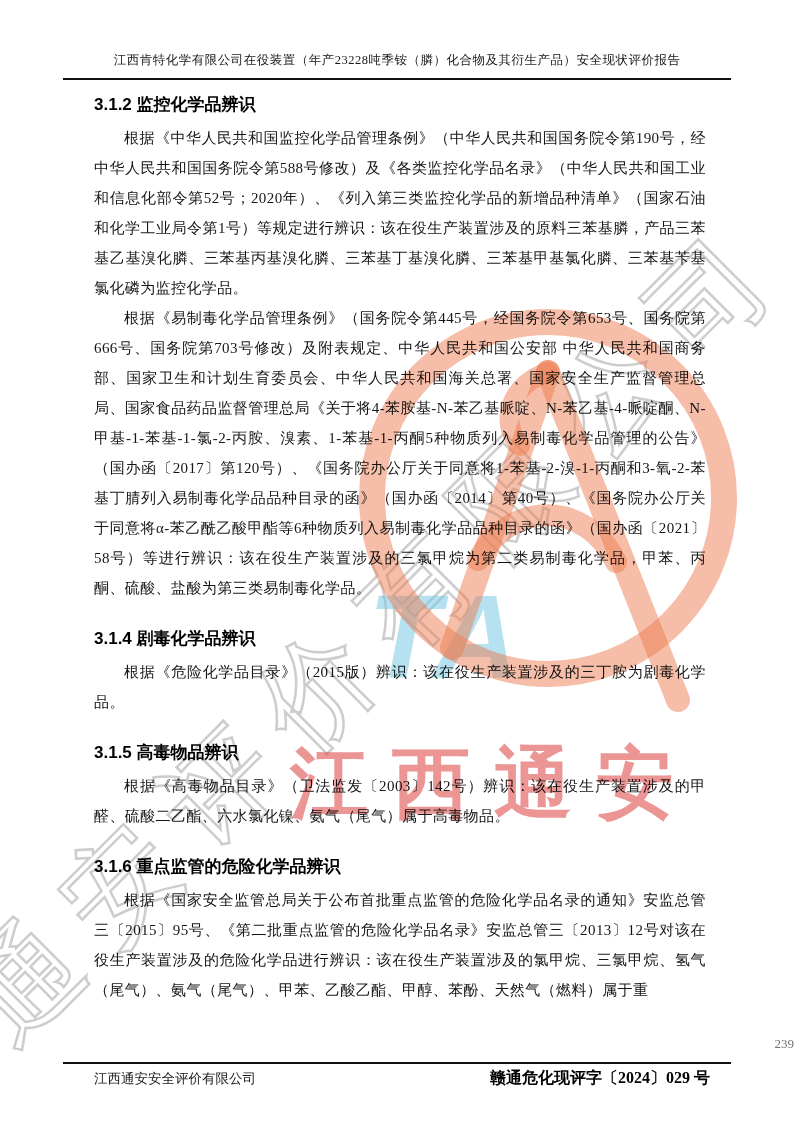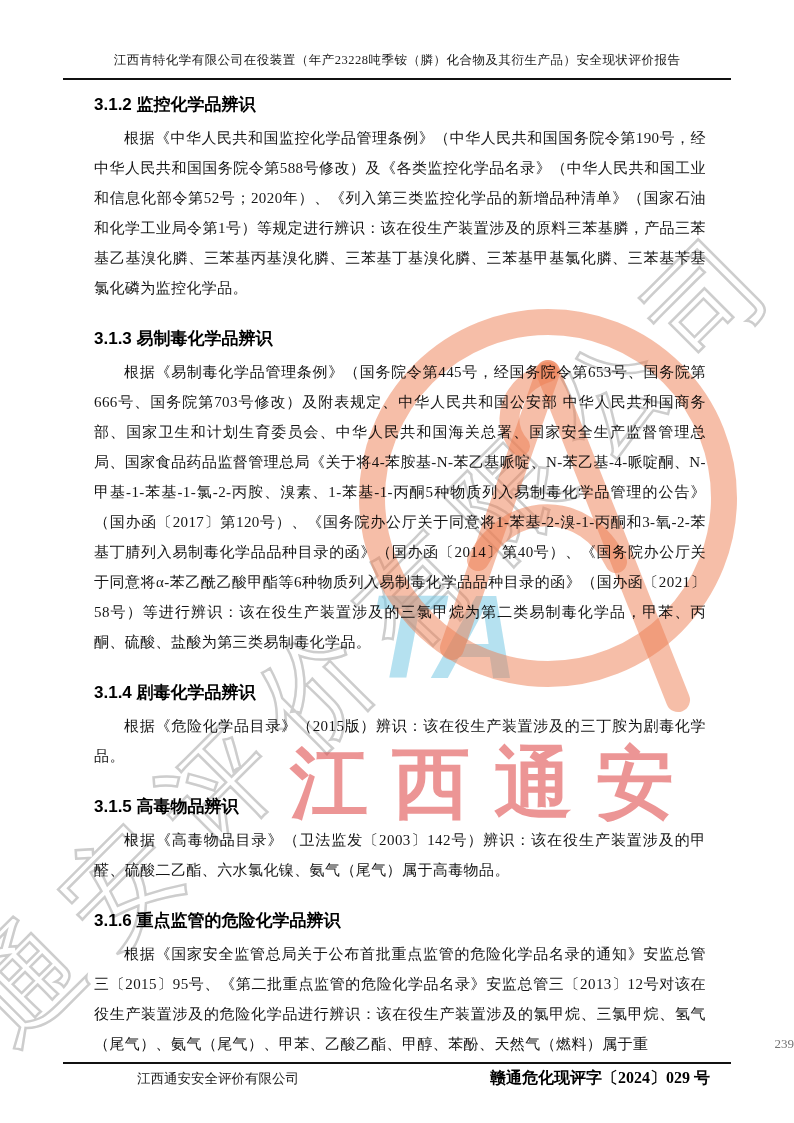--- a/index.html
+++ b/index.html
@@ -64,40 +64,39 @@
   .footer-pageno {
     position: absolute; top: 1036px; left: 0; right: 0;
     text-align: right; font-size: 13px; color: #737373;
   }
   .footer-rule {
     position: absolute; top: 1062px; left: 63px; right: 63px;
     height: 0; border-top: 2px solid #111;
   }
   .footer-row {
     position: absolute; top: 1068px; left: 94px; right: 84px;
-    display: flex; justify-content: space-between; align-items: baseline; margin-left: 43px;
+    display: flex; justify-content: space-between; align-items: baseline;
   }
   .footer-company { font-size: 13.5px; color: #1a1a1a; }
   .footer-docno   { font-size: 16px; font-weight: bold; color: #000; }
 </style>
 </head>
 <body>
 
 <div class="page">
 
   <div class="header-title">江西肯特化学有限公司在役装置（年产23228吨季铵（膦）化合物及其衍生产品）安全现状评价报告</div>
   <div class="header-rule"></div>
 
   <main>
     <section>
       <h2>3.1.2 监控化学品辨识</h2>
       <p class="body-par">根据《中华人民共和国监控化学品管理条例》（中华人民共和国国务院令第190号，经中华人民共和国国务院令第588号修改）及《各类监控化学品名录》（中华人民共和国工业和信息化部令第52号；2020年）、《列入第三类监控化学品的新增品种清单》（国家石油和化学工业局令第1号）等规定进行辨识：该在役生产装置涉及的原料三苯基膦，产品三苯基乙基溴化膦、三苯基丙基溴化膦、三苯基丁基溴化膦、三苯基甲基氯化膦、三苯基苄基氯化磷为监控化学品。</p>
     </section>
     <section>
-      <h2>3.1.3 易制毒化学品辨识</h2>
       <p class="body-par">根据《易制毒化学品管理条例》（国务院令第445号，经国务院令第653号、国务院第666号、国务院第703号修改）及附表规定、中华人民共和国公安部 中华人民共和国商务部、国家卫生和计划生育委员会、中华人民共和国海关总署、国家安全生产监督管理总局、国家食品药品监督管理总局《关于将4-苯胺基-N-苯乙基哌啶、N-苯乙基-4-哌啶酮、N-甲基-1-苯基-1-氯-2-丙胺、溴素、1-苯基-1-丙酮5种物质列入易制毒化学品管理的公告》（国办函〔2017〕第120号）、《国务院办公厅关于同意将1-苯基-2-溴-1-丙酮和3-氧-2-苯基丁腈列入易制毒化学品品种目录的函》（国办函〔2014〕第40号）、《国务院办公厅关于同意将α-苯乙酰乙酸甲酯等6种物质列入易制毒化学品品种目录的函》（国办函〔2021〕58号）等进行辨识：该在役生产装置涉及的三氯甲烷为第二类易制毒化学品，甲苯、丙酮、硫酸、盐酸为第三类易制毒化学品。</p>
     </section>
     <section>
       <h2>3.1.4 剧毒化学品辨识</h2>
       <p class="body-par">根据《危险化学品目录》（2015版）辨识：该在役生产装置涉及的三丁胺为剧毒化学品。</p>
     </section>
     <section>
       <h2>3.1.5 高毒物品辨识</h2>
       <p class="body-par">根据《高毒物品目录》（卫法监发〔2003〕142号）辨识：该在役生产装置涉及的甲醛、硫酸二乙酯、六水氯化镍、氨气（尾气）属于高毒物品。</p>
     </section>

